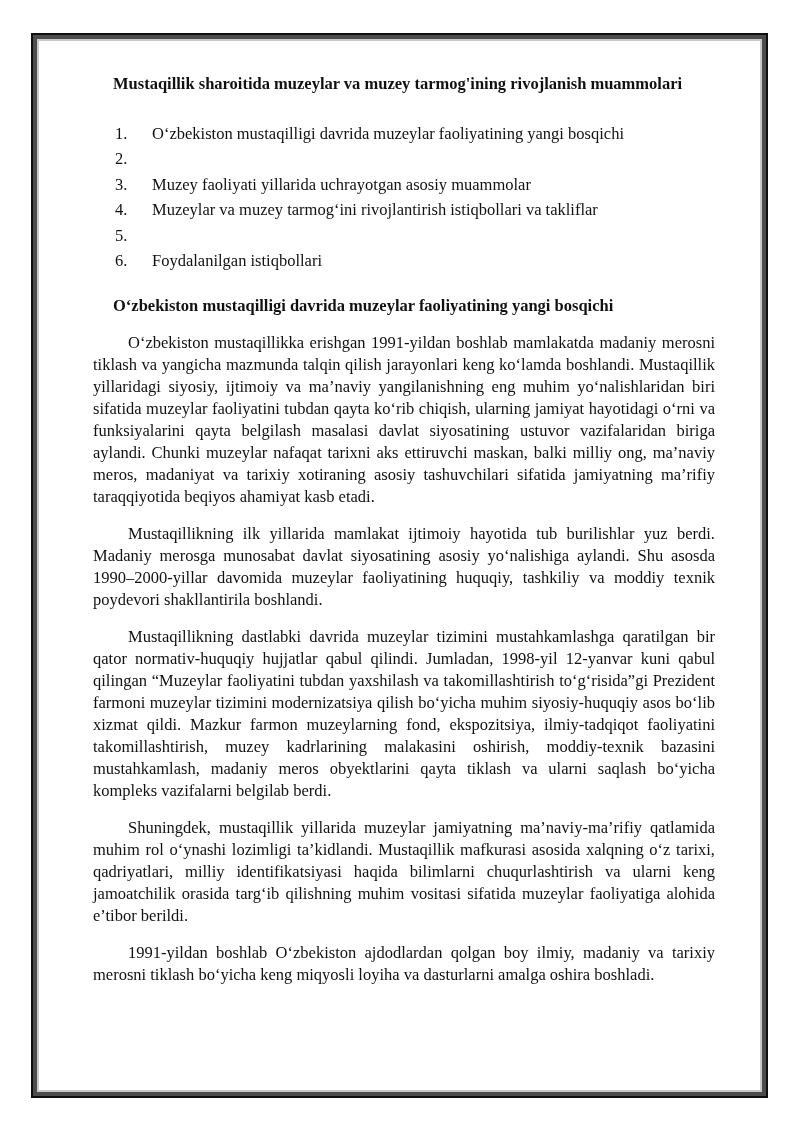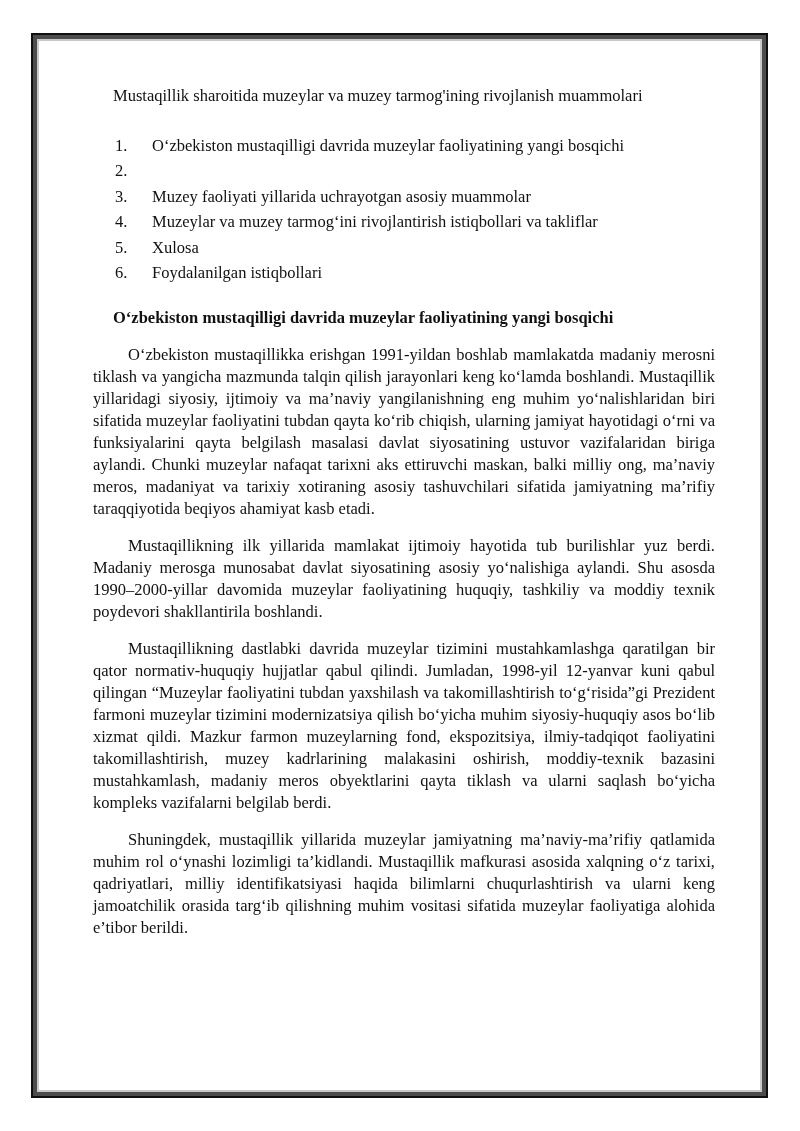--- a/index.html
+++ b/index.html
@@ -36,24 +36,24 @@
     background: #ffffff;
     overflow: hidden;
   }
   .content {
     box-sizing: border-box;
     padding: 32px 30px 0 39px;
     font-size: 16.5px;
     line-height: 22px;
   }
   .doc-title {
-    font-weight: normal;
+    font-weight: bold;
     text-align: justify;
     text-indent: 35px;
-    margin: 12px 0 26px 0;
+    margin: 0 0 26px 0;
   }
   .reja-label {
     font-weight: bold;
     text-indent: 35px;
     margin: 0 0 26px 0;
   }
   .plan-list {
     margin: 0 0 22px 0;
     line-height: 25.4px;
   }
@@ -102,31 +102,31 @@
           <div class="plan-item">
             <span class="plan-num">3.</span>
             <span class="plan-text">Muzey faoliyati yillarida uchrayotgan asosiy muammolar</span>
           </div>
           <div class="plan-item">
             <span class="plan-num">4.</span>
             <span class="plan-text">Muzeylar va muzey tarmogʻini rivojlantirish istiqbollari va takliflar</span>
           </div>
           <div class="plan-item">
             <span class="plan-num">5.</span>
-            <span class="plan-text">Xulosa</span>
           </div>
           <div class="plan-item">
             <span class="plan-num">6.</span>
             <span class="plan-text">Foydalanilgan istiqbollari</span>
           </div>
         </div>
 
         <p class="section-heading">Oʻzbekiston mustaqilligi davrida muzeylar faoliyatining yangi bosqichi</p>
 
         <p class="para">Oʻzbekiston mustaqillikka erishgan 1991-yildan boshlab mamlakatda madaniy merosni tiklash va yangicha mazmunda talqin qilish jarayonlari keng koʻlamda boshlandi. Mustaqillik yillaridagi siyosiy, ijtimoiy va ma’naviy yangilanishning eng muhim yoʻnalishlaridan biri sifatida muzeylar faoliyatini tubdan qayta koʻrib chiqish, ularning jamiyat hayotidagi oʻrni va funksiyalarini qayta belgilash masalasi davlat siyosatining ustuvor vazifalaridan biriga aylandi. Chunki muzeylar nafaqat tarixni aks ettiruvchi maskan, balki milliy ong, ma’naviy meros, madaniyat va tarixiy xotiraning asosiy tashuvchilari sifatida jamiyatning ma’rifiy taraqqiyotida beqiyos ahamiyat kasb etadi.</p>
         <p class="para">Mustaqillikning ilk yillarida mamlakat ijtimoiy hayotida tub burilishlar yuz berdi. Madaniy merosga munosabat davlat siyosatining asosiy yoʻnalishiga aylandi. Shu asosda 1990–2000-yillar davomida muzeylar faoliyatining huquqiy, tashkiliy va moddiy texnik poydevori shakllantirila boshlandi.</p>
         <p class="para">Mustaqillikning dastlabki davrida muzeylar tizimini mustahkamlashga qaratilgan bir qator normativ-huquqiy hujjatlar qabul qilindi. Jumladan, 1998-yil 12-yanvar kuni qabul qilingan “Muzeylar faoliyatini tubdan yaxshilash va takomillashtirish toʻgʻrisida”gi Prezident farmoni muzeylar tizimini modernizatsiya qilish boʻyicha muhim siyosiy-huquqiy asos boʻlib xizmat qildi. Mazkur farmon muzeylarning fond, ekspozitsiya, ilmiy-tadqiqot faoliyatini takomillashtirish, muzey kadrlarining malakasini oshirish, moddiy-texnik bazasini mustahkamlash, madaniy meros obyektlarini qayta tiklash va ularni saqlash boʻyicha kompleks vazifalarni belgilab berdi.</p>
         <p class="para">Shuningdek, mustaqillik yillarida muzeylar jamiyatning ma’naviy-ma’rifiy qatlamida muhim rol oʻynashi lozimligi ta’kidlandi. Mustaqillik mafkurasi asosida xalqning oʻz tarixi, qadriyatlari, milliy identifikatsiyasi haqida bilimlarni chuqurlashtirish va ularni keng jamoatchilik orasida targʻib qilishning muhim vositasi sifatida muzeylar faoliyatiga alohida e’tibor berildi.</p>
+        <p class="para">1991-yildan boshlab Oʻzbekiston ajdodlardan qolgan boy ilmiy, madaniy va tarixiy merosni tiklash boʻyicha keng miqyosli loyiha va dasturlarni amalga oshira boshladi.</p>
 
       </div>
     </div>
   </div>
 </div>
 
 </body></html>

